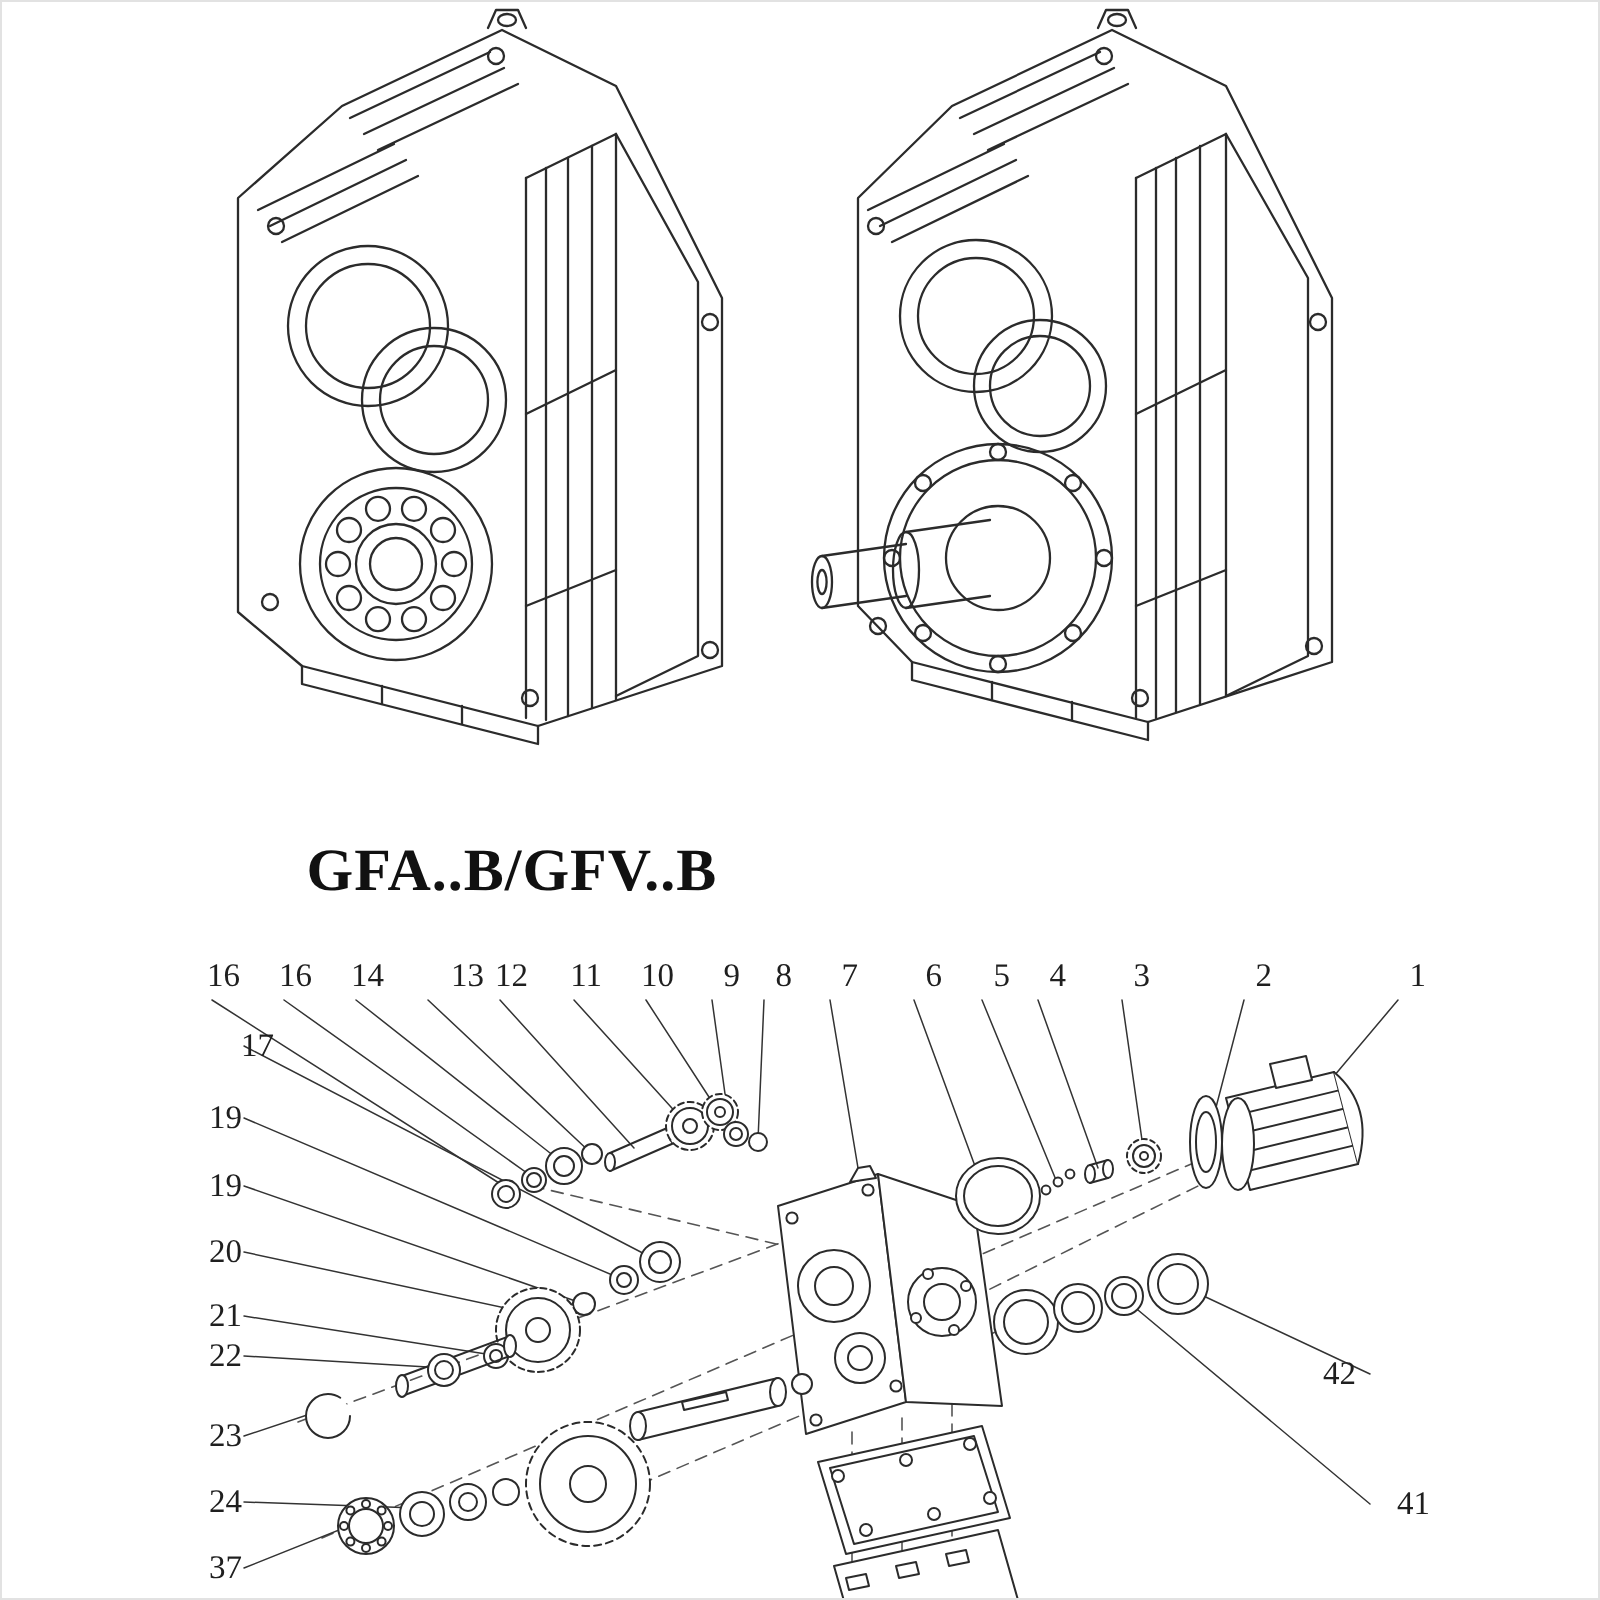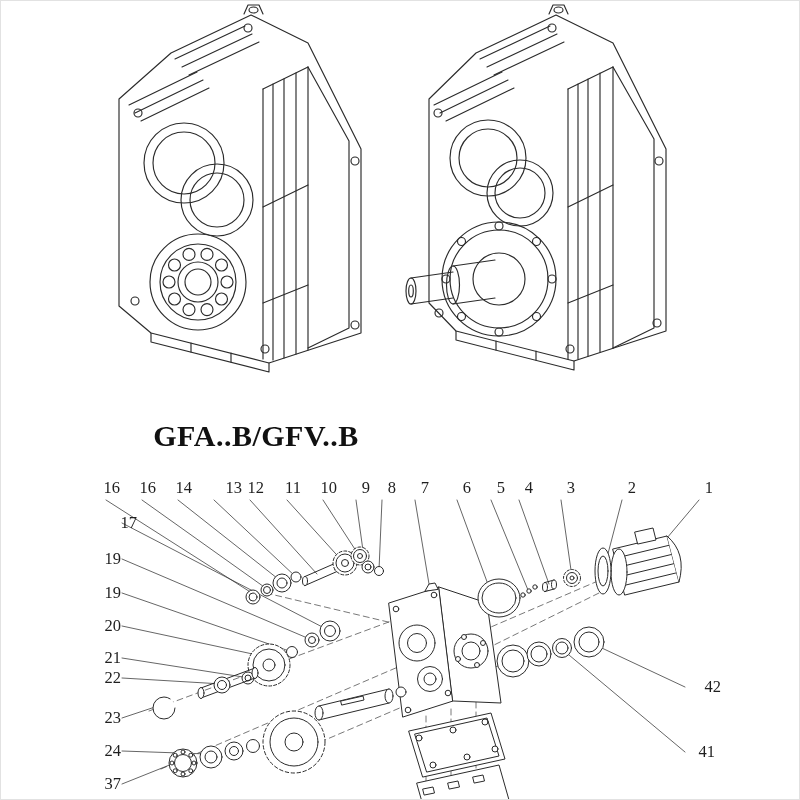--- a/index.html
+++ b/index.html
@@ -363,17 +363,17 @@
     <span class="pn" style="left:108px;top:514px">17</span>
     <span class="pn" style="left:92px;top:550px">19</span>
     <span class="pn" style="left:92px;top:584px">19</span>
     <span class="pn" style="left:92px;top:617px">20</span>
     <span class="pn" style="left:92px;top:649px">21</span>
     <span class="pn" style="left:92px;top:669px">22</span>
     <span class="pn" style="left:92px;top:709px">23</span>
     <span class="pn" style="left:92px;top:742px">24</span>
     <span class="pn" style="left:92px;top:775px">37</span>
 
-    <span class="pn" style="left:692px;top:678px">42</span>
+    <span class="pn" style="left:649px;top:678px">42</span>
     <span class="pn" style="left:686px;top:743px">41</span>
   </div>
 
 </div>
 
 </body></html>

